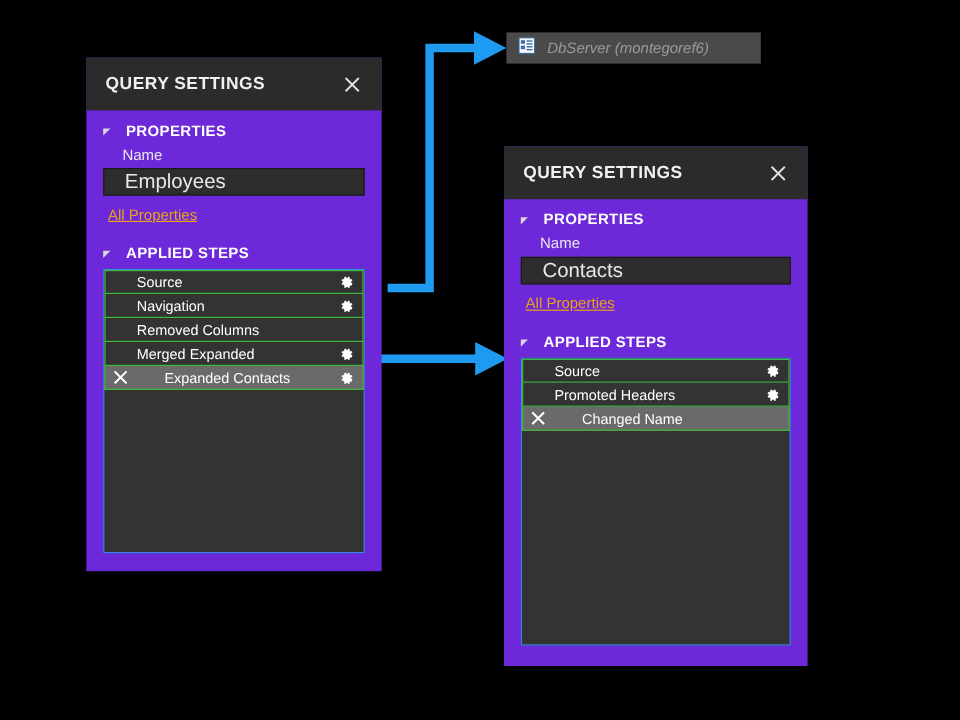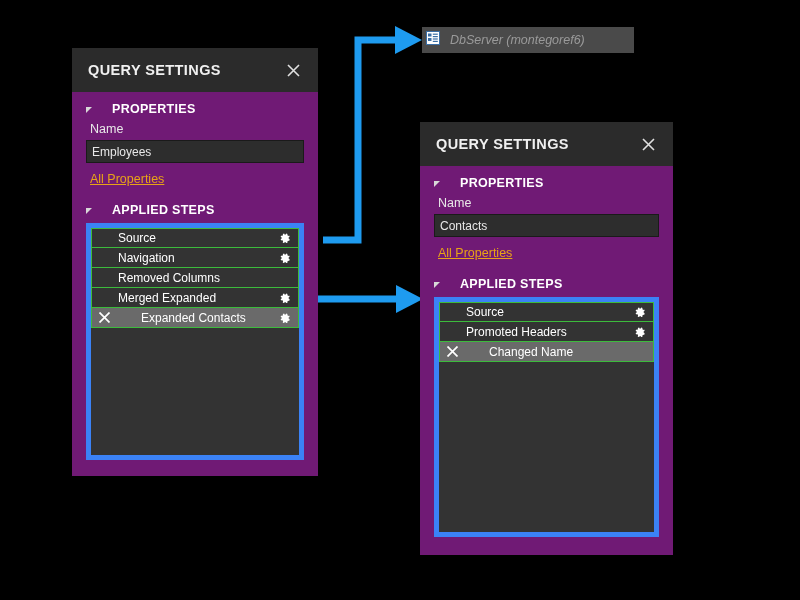--- a/index.html
+++ b/index.html
@@ -12,21 +12,21 @@
     height: 600px;
     position: relative;
     overflow: hidden;
     font-family: "Liberation Sans", sans-serif;
     -webkit-font-smoothing: antialiased;
   }
 
   
   .panel {
     position: absolute;
-    background: #701a75;
+    background: #6d28d9;
     box-sizing: border-box;
   }
   .panel-header {
     background: #2b2b2b;
     height: 44px;
     display: flex;
     align-items: center;
     justify-content: space-between;
     padding: 0 14px 0 16px;
     box-sizing: border-box;
@@ -48,68 +48,68 @@
   .close-btn svg { display: block; }
 
   .panel-body {
     padding: 10px 14px 0 14px;
     box-sizing: border-box;
   }
 
   .section-head {
     display: flex;
     align-items: center;
-    gap: 20px;
+    gap: 13px;
     margin-bottom: 6px;
   }
   .tri {
     width: 0; height: 0;
     border-left: 6px solid #d8d8d8;
     border-bottom: 6px solid transparent;
     margin-top: 2px;
     flex: none;
   }
   .section-label {
     color: #ffffff;
     font-size: 12.5px;
     font-weight: bold;
     letter-spacing: 0.3px;
   }
 
   .field-label {
     color: #e8e8e8;
     font-size: 12.5px;
-    margin: 6px 0 4px 4px;
+    margin: 6px 0 4px 16px;
   }
   .text-input {
     width: 100%;
     height: 23px;
     background: #2d2d2d;
     border: 1px solid #1a1a1a;
     color: #e8e8e8;
-    font-size: 12px;
+    font-size: 17px;
     font-family: "Liberation Sans", sans-serif;
-    padding: 0 5px;
+    padding: 0 17px;
     box-sizing: border-box;
     outline: none;
   }
   .link {
     display: inline-block;
     color: #e8a317;
     font-size: 12.5px;
     text-decoration: underline;
     margin: 9px 0 0 4px;
     cursor: pointer;
     text-align: center;
   }
 
   
   .steps-box {
     background: #333333;
-    border: 5px solid #3b82f6;
+    border: 1px solid #3b82f6;
     box-sizing: border-box;
     margin-top: 5px;
     padding: 0;
   }
   .step-row {
     position: relative;
     height: 20px;
     display: flex;
     align-items: center;
     border: 1px solid #3cbb3c;
@@ -147,21 +147,21 @@
   }
   .gear.hidden { visibility: hidden; }
 
   
   .tooltip {
     position: absolute;
     background: #4a4a4a;
     display: flex;
     align-items: center;
     gap: 10px;
-    padding: 0 4px;
+    padding: 0 10px;
     box-sizing: border-box;
   }
   .tooltip-text {
     color: #9a9a9a;
     font-size: 12.5px;
     font-style: italic;
   }
 
   
   .arrow-layer {

